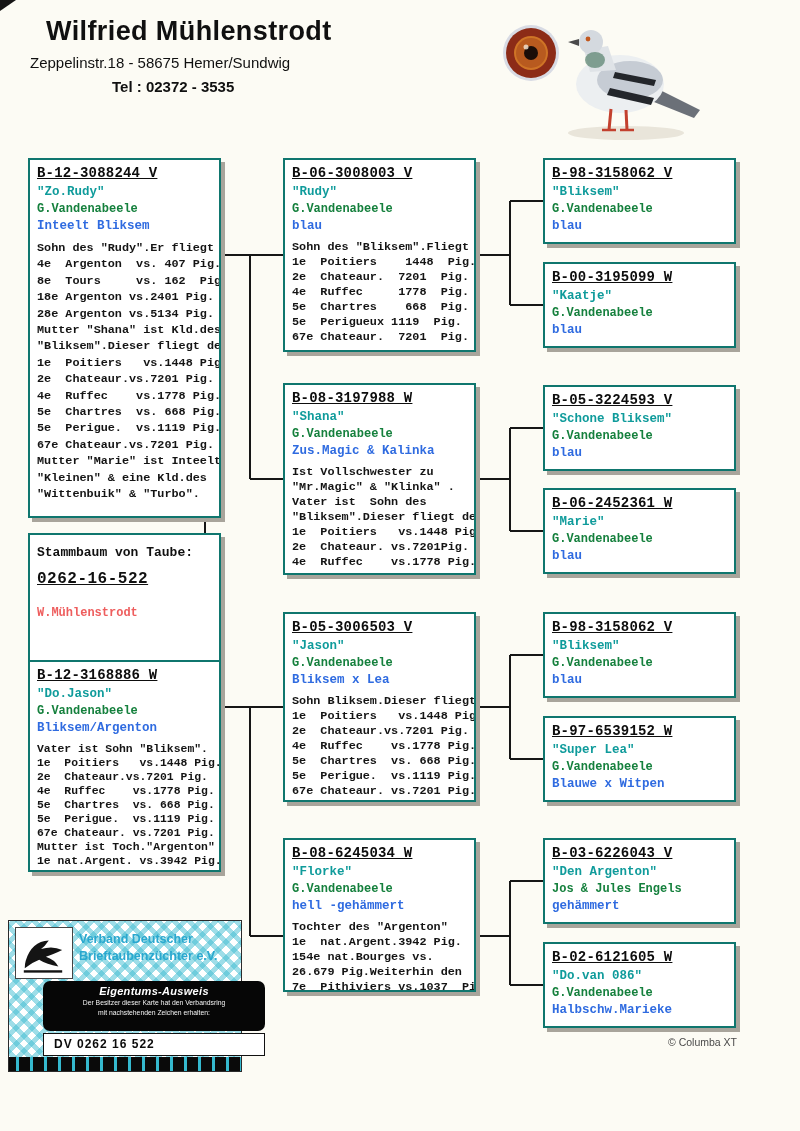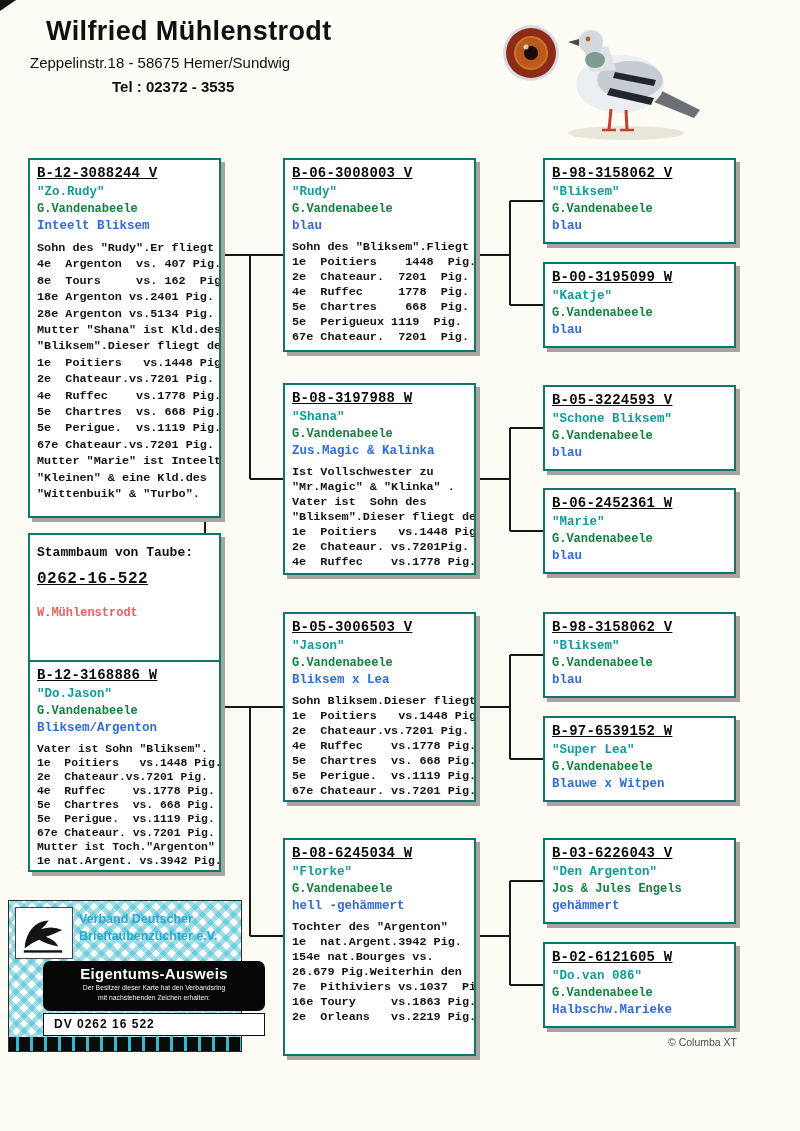--- a/index.html
+++ b/index.html
@@ -23,29 +23,29 @@
   .father .pbody{line-height:16.4px;}
   .mother .pbody{line-height:14px;font-size:11.4px;}
 
   .subject-box{padding-top:10px;}
   .subject-label{font-size:13px;font-weight:bold;color:#101010;}
   .subject-ring{font-size:16px;font-weight:bold;color:#101010;text-decoration:underline;margin-top:10px;letter-spacing:.5px;}
   .subject-owner{font-size:12px;font-weight:bold;color:#ee5e5e;margin-top:18px;}
 
   .copyright{position:absolute;left:668px;top:1036px;font-size:10.5px;color:#4a4a4a;}
 
-  .stamp{position:absolute;left:8px;top:900px;width:234px;height:152px;border:1px solid #2b2b2b;box-sizing:border-box;
+  .stamp{position:absolute;left:8px;top:920px;width:234px;height:152px;border:1px solid #2b2b2b;box-sizing:border-box;
          background:
            repeating-linear-gradient(45deg, rgba(62,188,209,.50) 0 5px, rgba(255,255,255,0) 5px 11px),
            repeating-linear-gradient(-45deg, rgba(62,188,209,.50) 0 5px, rgba(255,255,255,0) 5px 11px),
            #ffffff;}
   .dove-box{position:absolute;left:6px;top:6px;width:56px;height:50px;background:#fff;border:1px solid #444;}
   .org{position:absolute;left:70px;top:10px;font-size:12.5px;font-weight:bold;color:#2aa8cf;line-height:17px;}
   .stamp-band{position:absolute;left:34px;top:60px;width:222px;height:50px;background:#060606;border-radius:7px;text-align:center;color:#fff;}
-  .stamp-title{font-size:15px;font-weight:bold;margin-top:4px;letter-spacing:.3px;}
+  .stamp-title{font-size:11px;font-weight:bold;font-style:italic;margin-top:4px;letter-spacing:.3px;}
   .stamp-note{font-size:6.8px;line-height:8px;margin-top:2px;color:#f2f2f2;}
   .stamp-ring{position:absolute;left:34px;top:112px;width:222px;height:23px;background:#fff;border:1px solid #111;box-sizing:border-box;
               font-size:12px;font-weight:bold;color:#0b0b0b;padding:3px 0 0 10px;letter-spacing:1px;}
   .stamp-bottom{position:absolute;left:0;bottom:0;width:100%;height:14px;
               background:repeating-linear-gradient(90deg,#0a0a0a 0 7px,#35b9cf 7px 10px,#0a0a0a 10px 14px);}
 </style>
 </head>
 <body>
 
 <div class="canvas">
@@ -198,21 +198,21 @@
     <div class="strain">Bliksem x Lea</div>
     <div class="pbody">Sohn Bliksem.Dieser fliegt
 1e  Poitiers   vs.1448 Pig.
 2e  Chateaur.vs.7201 Pig.
 4e  Ruffec    vs.1778 Pig.
 5e  Chartres  vs. 668 Pig.
 5e  Perigue.  vs.1119 Pig.
 67e Chateaur. vs.7201 Pig.</div>
   </section>
 
-  <section class="pbox" style="left:283px;top:838px;height:218px">
+  <section class="pbox" style="left:283px;top:838px;height:154px">
     <div class="ring">B-08-6245034 W</div>
     <div class="pname">"Florke"</div>
     <div class="breeder">G.Vandenabeele</div>
     <div class="strain">hell -gehämmert</div>
     <div class="pbody">Tochter des "Argenton"
 1e  nat.Argent.3942 Pig.
 154e nat.Bourges vs.
 26.679 Pig.Weiterhin den
 7e  Pithiviers vs.1037  Pig.
 16e Toury     vs.1863 Pig.

